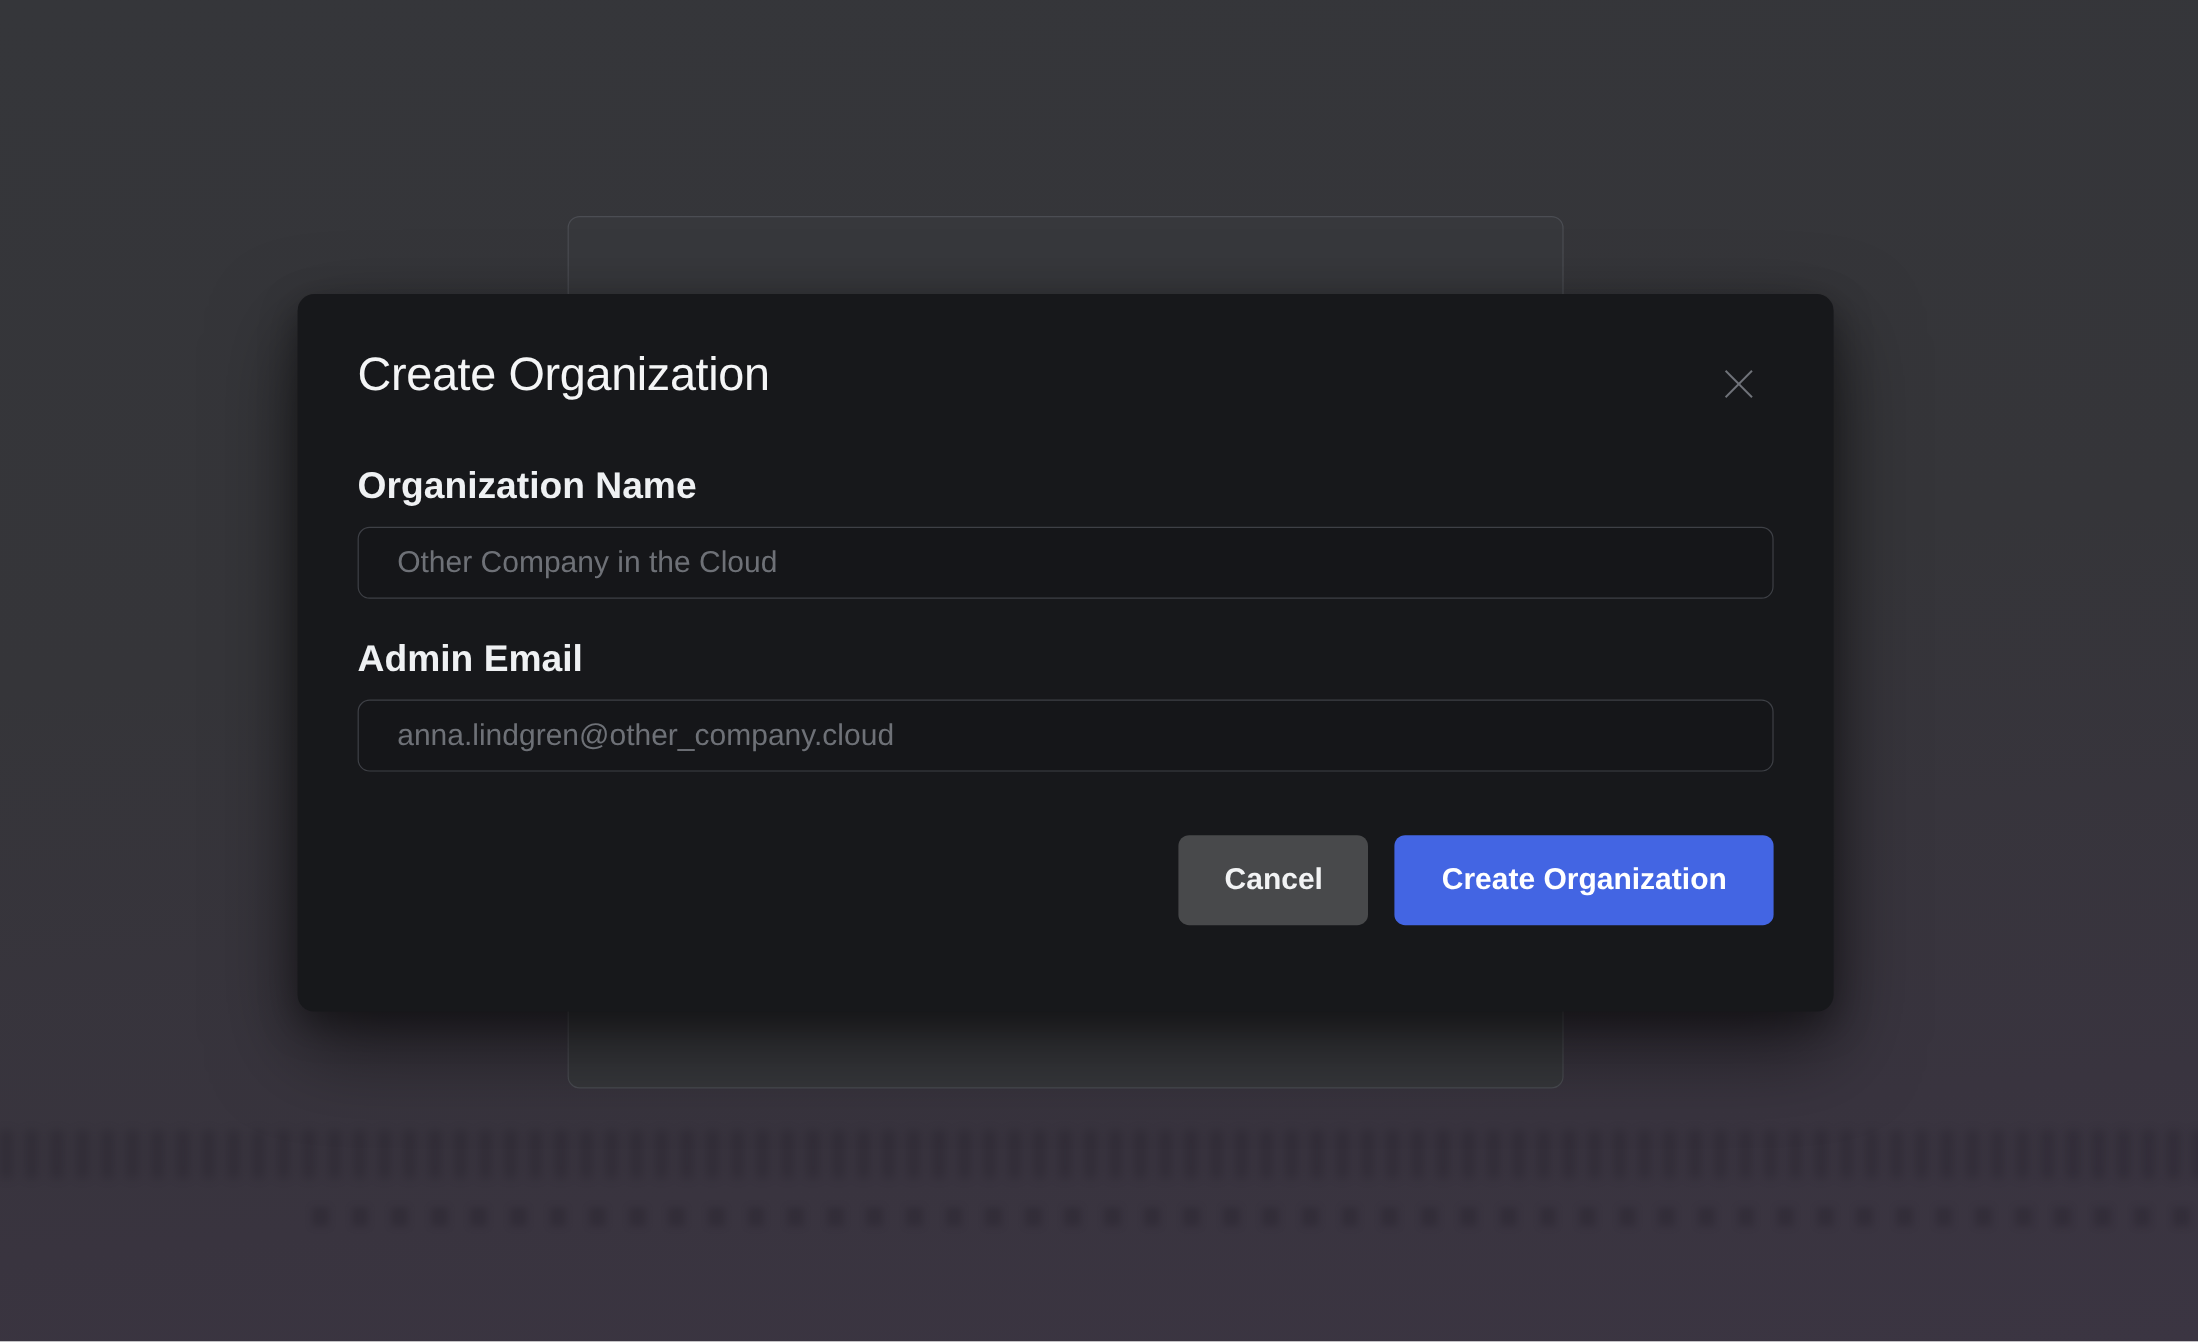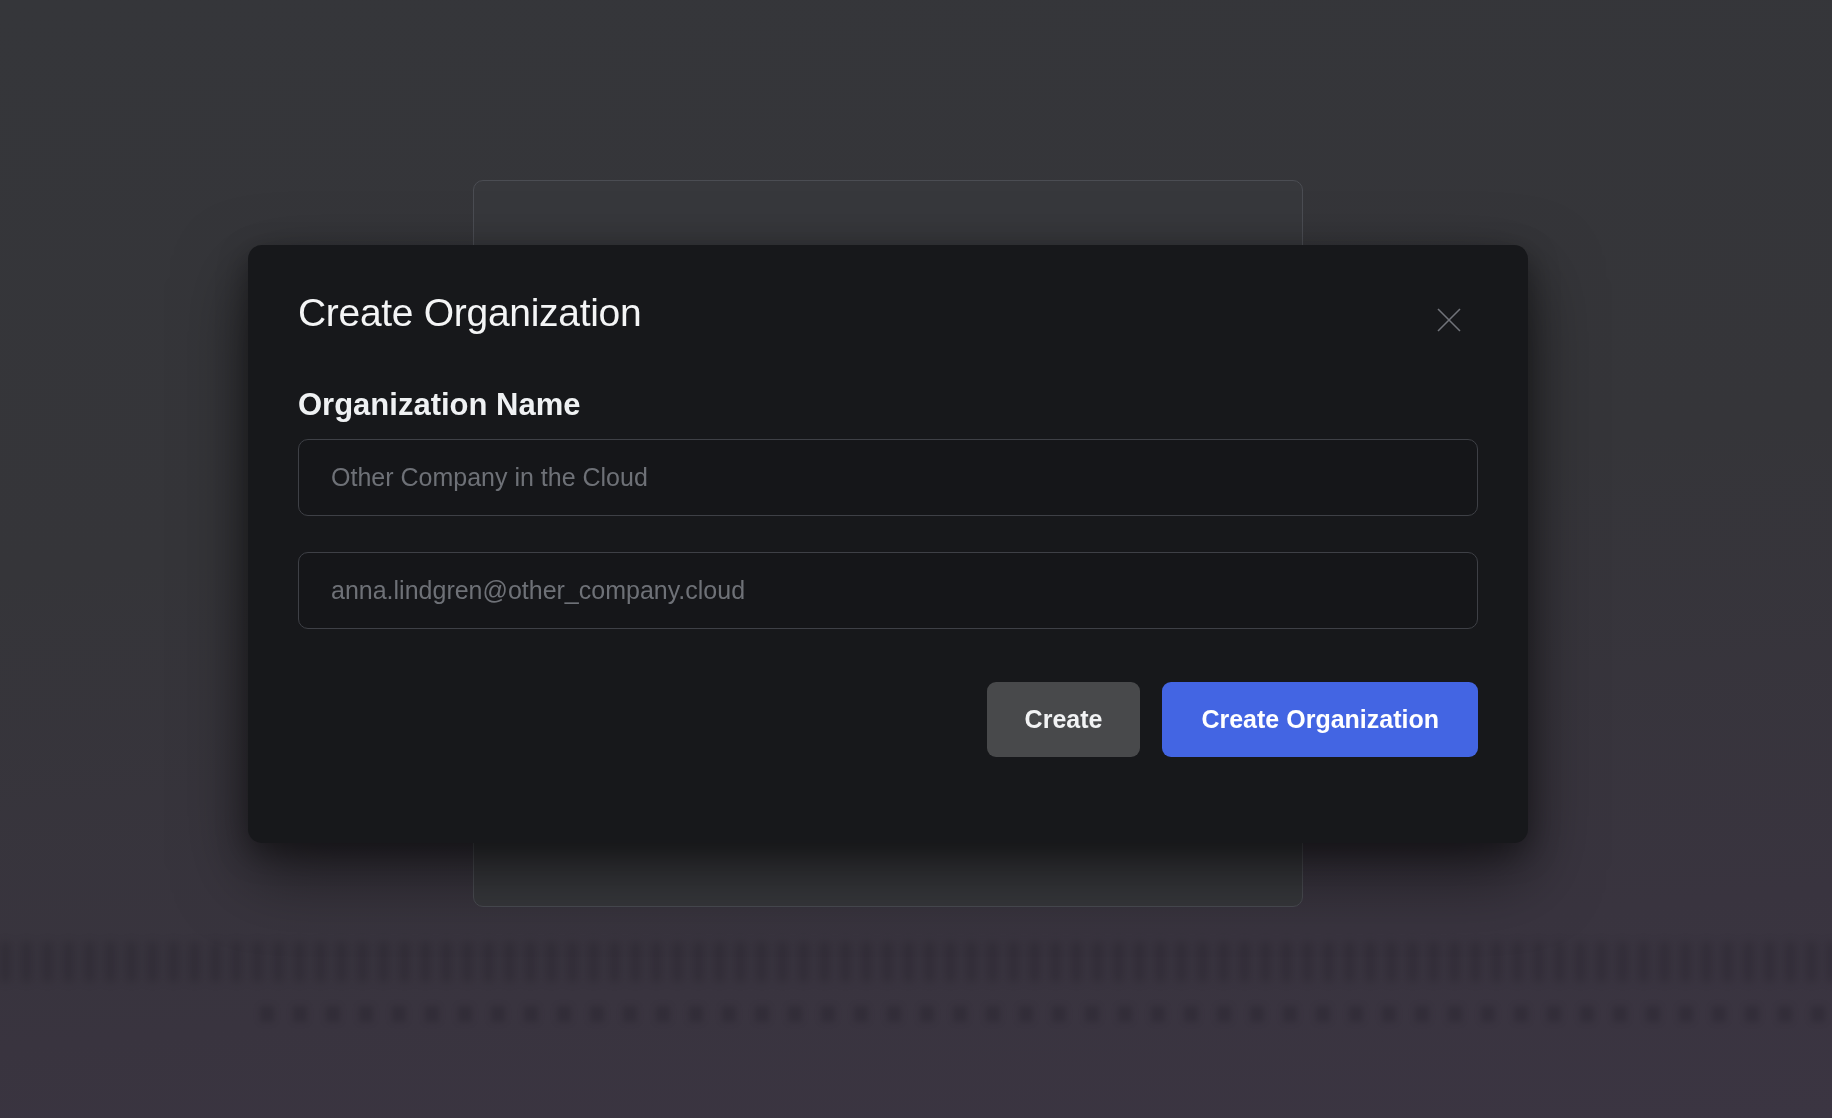--- a/index.html
+++ b/index.html
@@ -109,21 +109,21 @@
     font-size: 31px;
     line-height: 28px;
     font-weight: 700;
     color: #eff1f3;
     margin-bottom: 20px;
   }
 
   .text-input {
     display: block;
     width: 100%;
-    height: 77px;
+    height: 60px;
     box-sizing: border-box;
     background: #151619;
     border: 1px solid #3e4046;
     border-radius: 10px;
     padding: 0 32px;
     font-family: "Liberation Sans", "DejaVu Sans", sans-serif;
     font-size: 25px;
     color: #e8eaec;
     outline: none;
   }
@@ -184,22 +184,23 @@
         </svg>
       </span>
     </button>
 
     <div class="field-group-first">
       <div class="field-label">Organization Name</div>
       <input class="text-input" type="text" placeholder="Other Company in the Cloud" style="">
     </div>
 
     <div class="field-group-second">
+      <div class="field-label">Admin Email</div>
       <input class="text-input" type="text" placeholder="anna.lindgren@other_company.cloud" style="">
     </div>
 
     <div class="footer">
-      <button class="btn btn-cancel">Create</button>
+      <button class="btn btn-cancel">Cancel</button>
       <button class="btn btn-primary">Create Organization</button>
     </div>
 
   </div>
 </div>
 
 </body></html>

